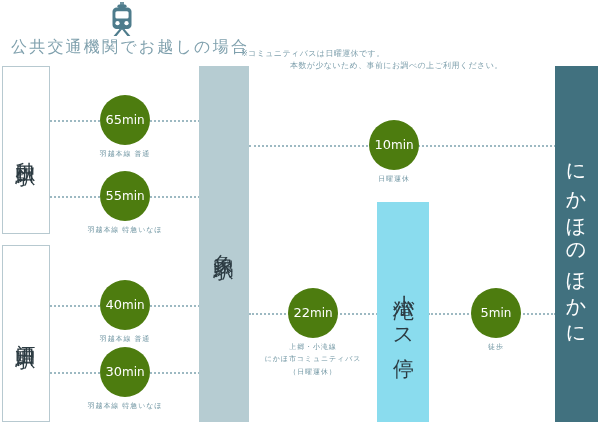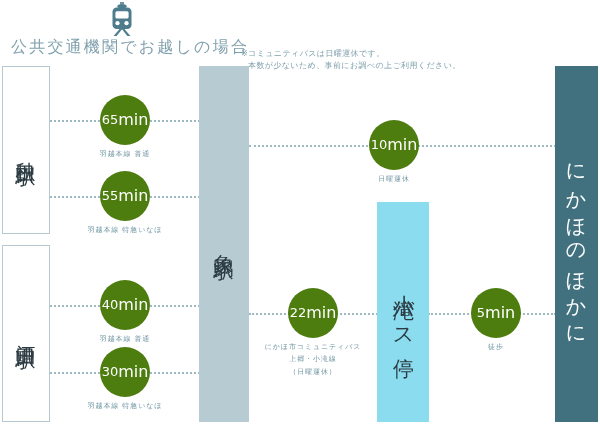--- a/index.html
+++ b/index.html
@@ -44,21 +44,21 @@
   .note {
     position: absolute;
     left: 241px;
     top: 48px;
     font-size: 8px;
     line-height: 1.55;
     color: #7fa0ad;
     letter-spacing: 0.4px;
     white-space: nowrap;
   }
-  .note .note-line-2 { padding-left: 7px; display: block; }
+  .note .note-line-2 { padding-left: 7px; display: block; margin-left: 42px; }
 
   
   .vcol {
     position: absolute;
     box-sizing: border-box;
     display: flex;
     align-items: center;
     justify-content: center;
   }
   .vlabel {
@@ -123,21 +123,21 @@
     border-radius: 50%;
     background: #4d7c0f;
     color: #ffffff;
     display: flex;
     flex-direction: row;
     align-items: center;
     justify-content: center;
     line-height: 1.05;
   }
   .bubble .num { font-size: 13px; }
-  .bubble .unit { font-size: 16px; }
+  .bubble .unit { font-size: 12px; }
 
   .caption {
     position: absolute;
     top: 28px;
     left: -90px;
     width: 180px;
     text-align: center;
     font-size: 7px;
     letter-spacing: 0.9px;
     color: #6f95a2;
@@ -250,22 +250,22 @@
       <div>日曜運休</div>
     </div>
   </div>
 
   <div class="node" style="left:313px; top:313px;">
     <div class="bubble">
       <span class="num">22</span>
       <span class="unit">min</span>
     </div>
     <div class="caption">
+      <div>上郷・小滝線</div>
       <div>にかほ市コミュニティバス</div>
-      <div>上郷・小滝線</div>
       <div>（日曜運休）</div>
     </div>
   </div>
 
   <div class="node" style="left:496px; top:313px;">
     <div class="bubble">
       <span class="num">5</span>
       <span class="unit">min</span>
     </div>
     <div class="caption">

